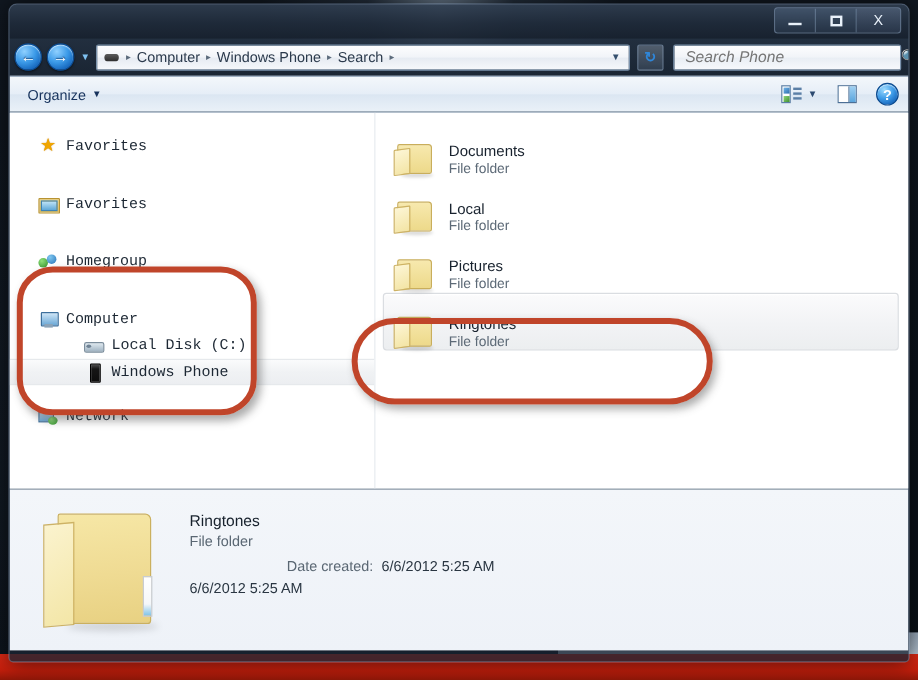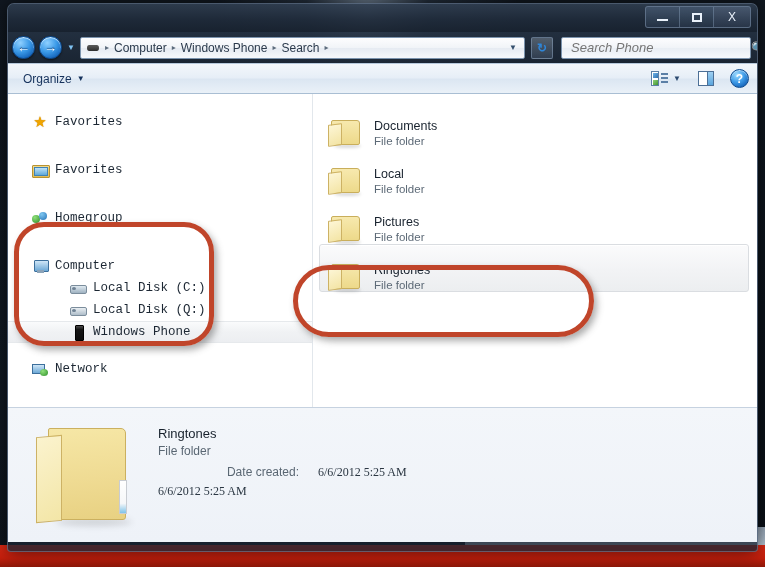--- a/index.html
+++ b/index.html
@@ -311,22 +311,22 @@
     border:1px solid #c8ccd2;
   }
   #details-folder .dshadow{
     position:absolute; left:20px; top:96px; width:76px; height:8px;
     background:rgba(0,0,0,.13); filter:blur(3px); border-radius:50%;
   }
   #details-text{ padding-top:4px; }
   #details-title{ font-size:13px; color:#17212c; margin-bottom:3px; }
   #details-subtitle{ font-size:12px; color:#5a6773; margin-bottom:7px; }
   .detail-row{ display:flex; font-size:12px; margin-bottom:4px; }
-  .detail-label{ width:160px; text-align:right; color:#5a6773; padding-right:19px; }
-  .detail-value{ color:#2a3642;font-family:Liberation Serif, serif; }
+  .detail-label{ width:160px; text-align:right; color:#5a6773; padding-right:7px; }
+  .detail-value{ color:#2a3642; }
 
   
   .annot{
     position:absolute;
     border:5px solid #c0452a;
     border-radius:32px;
     pointer-events:none;
     box-shadow:3px 4px 7px rgba(70,70,70,.45);
   }
   #annot-sidebar{ left:14px; top:222px; width:200px; height:124px; border-radius:30px; }
@@ -433,24 +433,20 @@
         <span class="ni-label">Homegroup</span>
       </div>
       <div class="nav-item root" style="margin-top:26px;">
         <span class="ni-icon ic-computer"></span>
         <span class="ni-label">Computer</span>
       </div>
       <div class="nav-item child">
         <span class="ni-icon ic-hdd ic-hdd-c"></span>
         <span class="ni-label">Local Disk (C:)</span>
       </div>
-      <div class="nav-item child">
-        <span class="ni-icon ic-hdd"></span>
-        <span class="ni-label">Local Disk (Q:)</span>
-      </div>
       <div class="nav-item child selected">
         <span class="ni-icon ic-phone"></span>
         <span class="ni-label">Windows Phone</span>
       </div>
       <div class="nav-item root" style="margin-top:15px;">
         <span class="ni-icon ic-network"></span>
         <span class="ni-label">Network</span>
       </div>
     </div>
 

